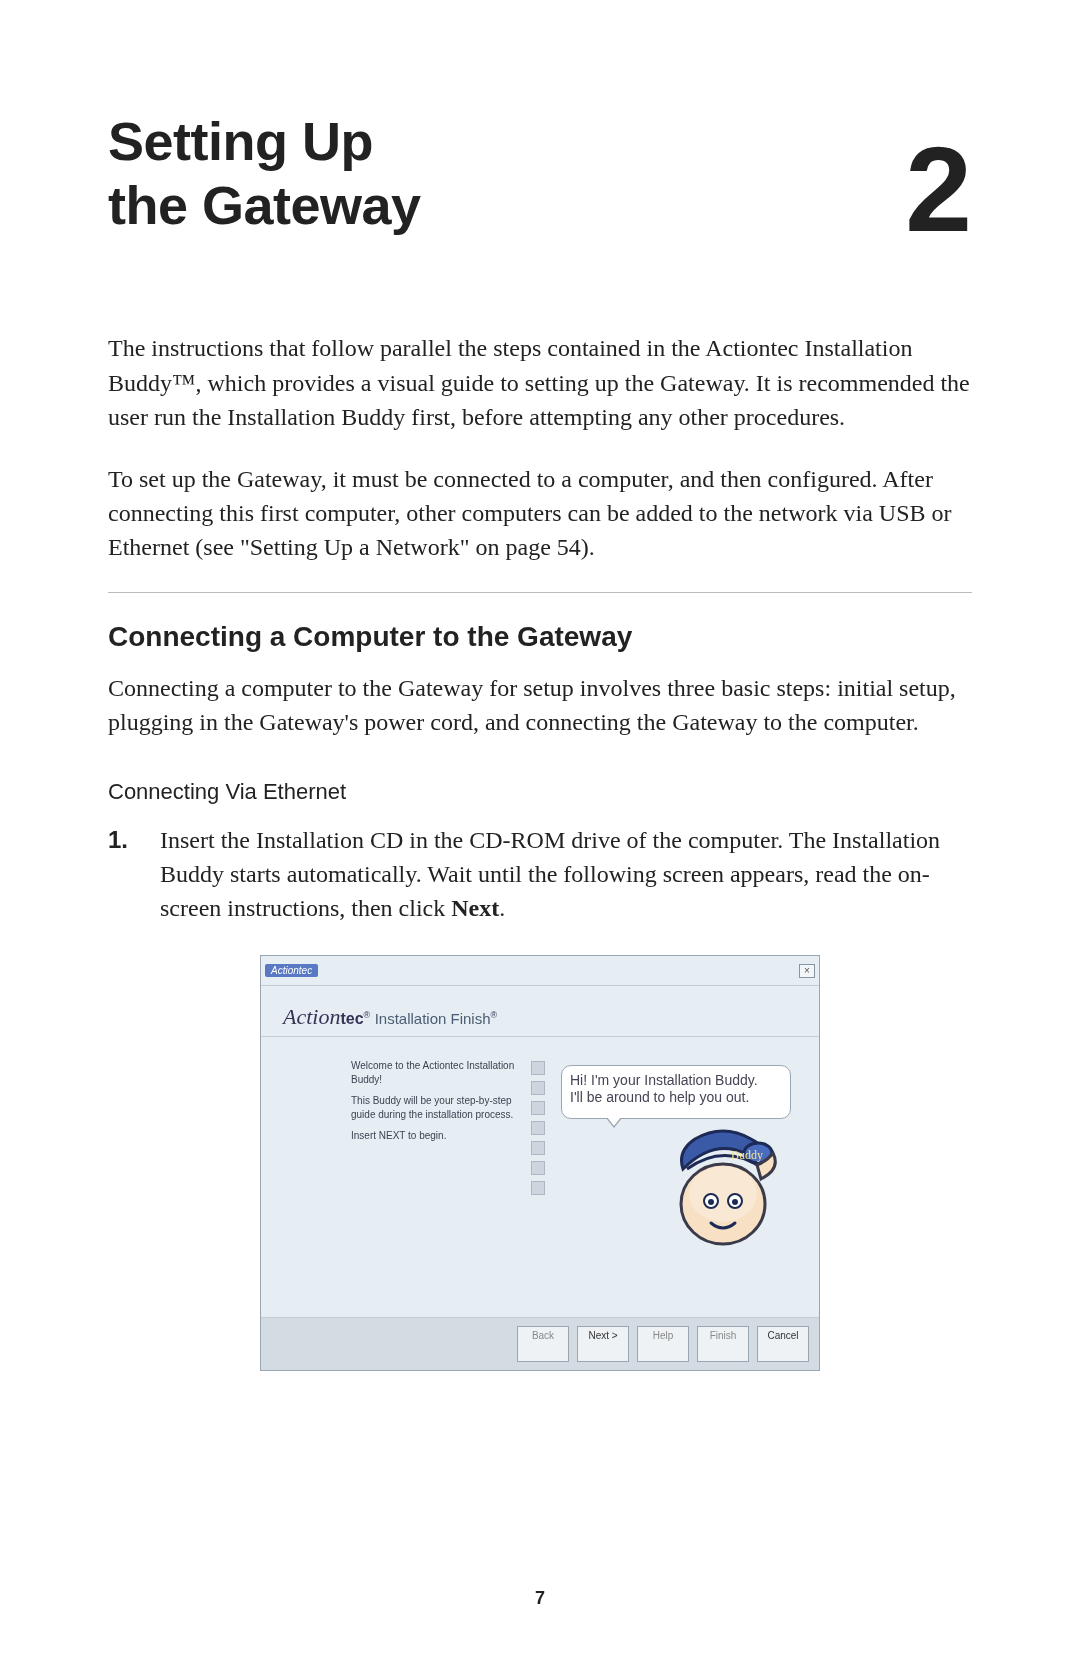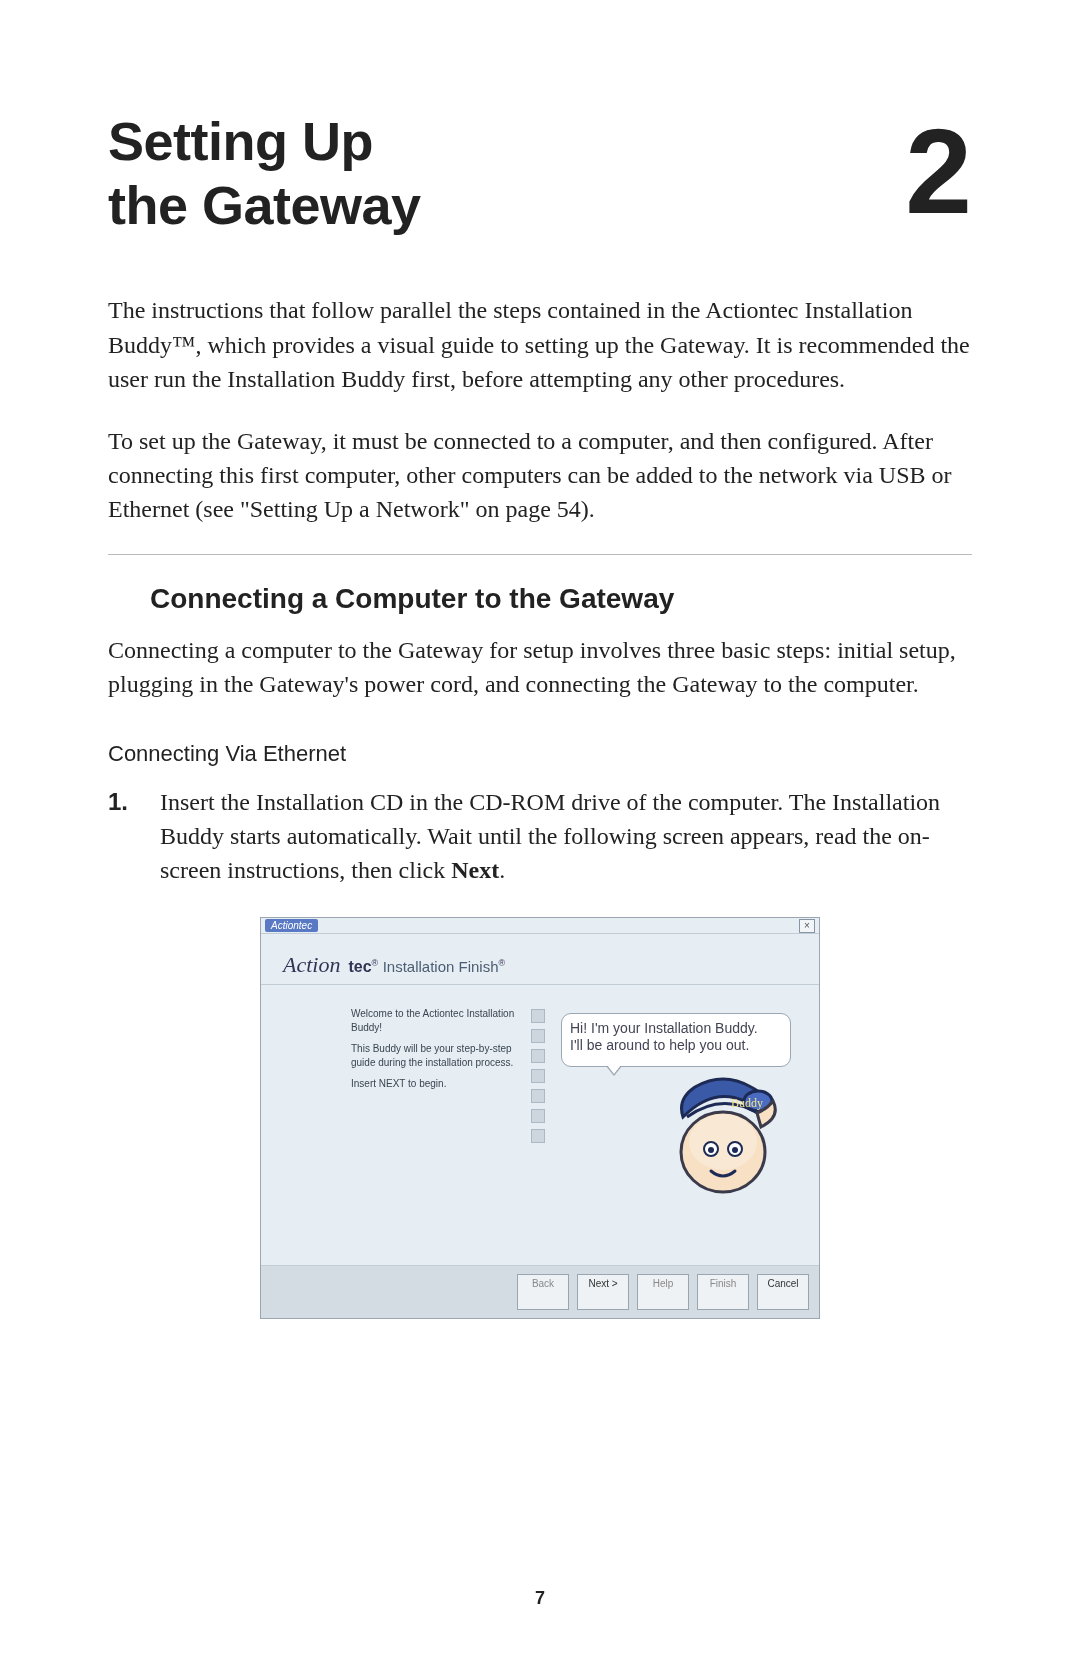--- a/index.html
+++ b/index.html
@@ -11,22 +11,22 @@
     color: #222;
   }
   .page {
     padding: 110px 108px 60px 108px;
     position: relative;
     height: 100%;
   }
   .chapter-header {
     display: flex;
     justify-content: space-between;
-    align-items: center;
-    margin-bottom: 56px;
+    align-items: flex-end;
+    margin-bottom: 94px;
   }
   .chapter-title {
     font-family: Arial, Helvetica, sans-serif;
     font-weight: 800;
     font-size: 54px;
     line-height: 1.18;
     color: #222;
     letter-spacing: -0.5px;
   }
   .chapter-number {
@@ -47,21 +47,20 @@
     border: none;
     border-top: 1px solid #bbb;
     margin: 12px 0 28px 0;
   }
   .h2 {
     font-family: Arial, Helvetica, sans-serif;
     font-weight: 700;
     font-size: 28px;
     color: #222;
     margin-bottom: 18px;
-    margin-left: 42px;
   }
   .h3 {
     font-family: Arial, Helvetica, sans-serif;
     font-weight: 400;
     font-size: 22px;
     color: #222;
     margin-top: 40px;
     margin-bottom: 18px;
   }
   .step {
@@ -88,21 +87,21 @@
     border: 1px solid #9aa6b2;
     background: #dfe7ee;
     font-family: Tahoma, Arial, sans-serif;
   }
   .win-titlebar {
     display: flex;
     justify-content: space-between;
     align-items: center;
     background: #e6edf3;
     border-bottom: 1px solid #c2ccd5;
-    height: 16px;
+    height: 30px;
     padding: 0 4px;
   }
   .win-title-chip {
     background: #5a79c4;
     color: #fff;
     font-size: 10px;
     font-style: italic;
     padding: 1px 6px;
     border-radius: 2px;
   }
@@ -118,21 +117,21 @@
     cursor: default;
   }
   .win-brand {
     padding: 18px 22px 6px 22px;
     border-bottom: 1px solid #c2ccd5;
     background: #e6edf3;
     font-size: 16px;
     color: #335;
   }
   .win-brand .a { font-family: 'Brush Script MT', cursive; font-size: 22px; font-style: italic; }
-  .win-brand .tec { font-weight: 700; margin-left: 8px; }
+  .win-brand .tec { font-weight: 700; }
   .win-brand .prod { font-size: 15px; color: #4a5d73; }
   .win-brand .reg { font-size: 9px; vertical-align: super; }
 
   .win-body {
     display: flex;
     padding: 22px 22px 50px 90px;
     gap: 10px;
     min-height: 280px;
     background: #e6edf3;
   }

